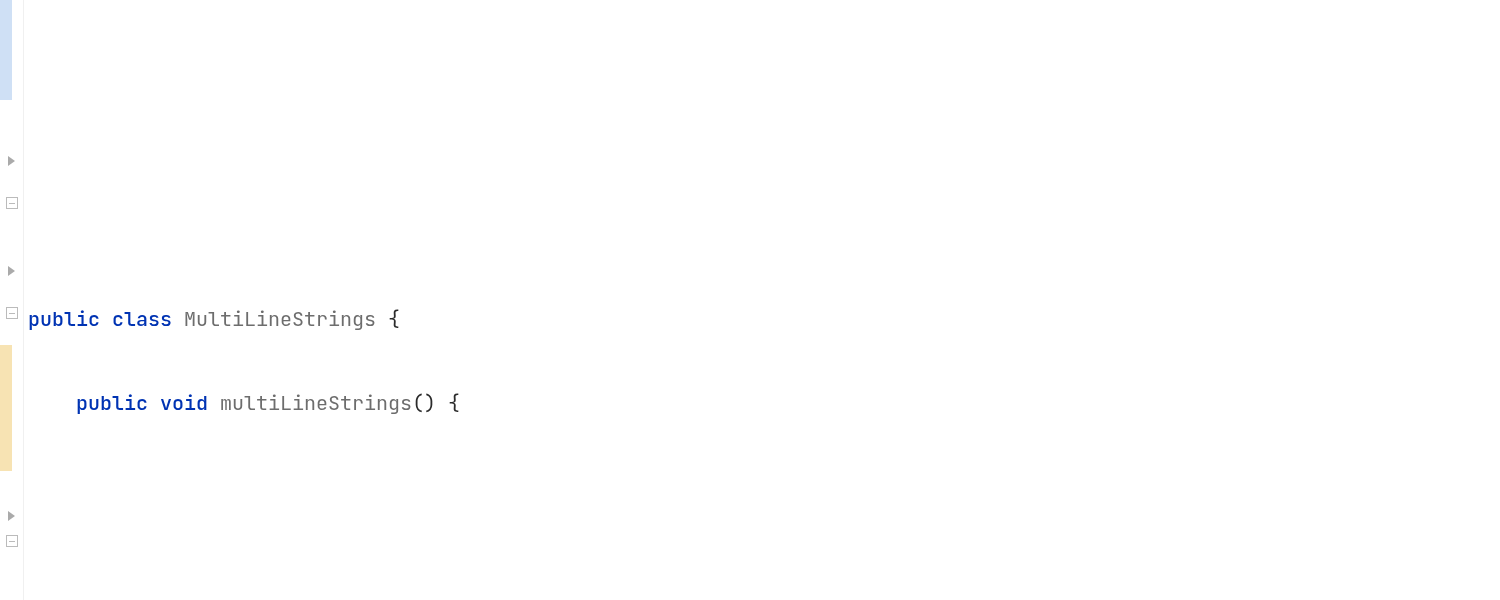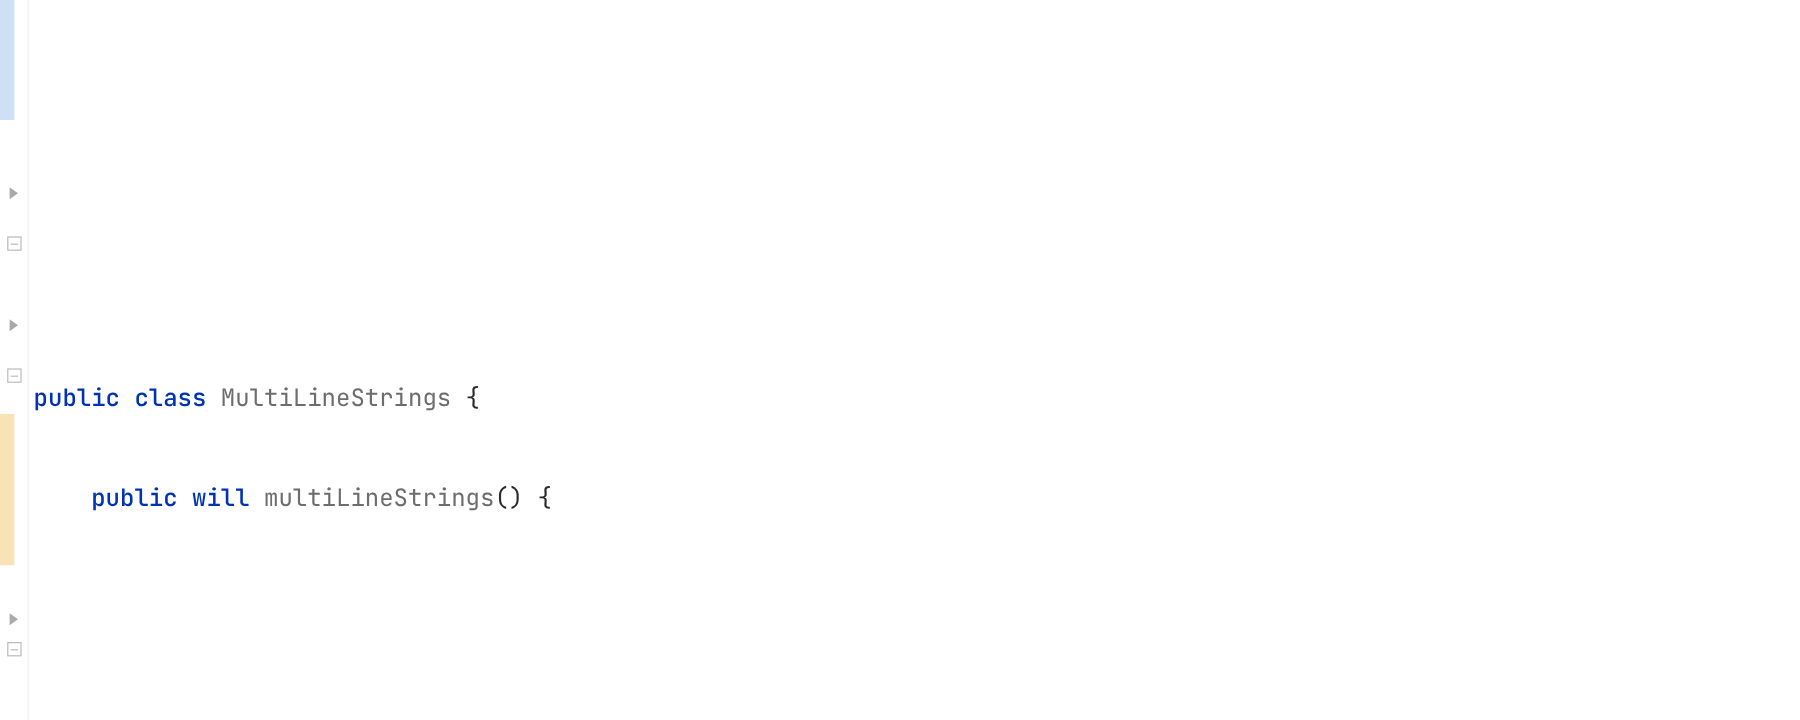--- a/index.html
+++ b/index.html
@@ -57,21 +57,21 @@
     }
     .highlight-stripe {
       position: absolute;
       left: 0; top: 0;
       width: 12px;
       height: 100px;
       background: #cfe0f5;
     }
     .editor {
       flex: 1;
-      padding-top: 16px;
+      padding-top: 4px;
       line-height: 42px;
       white-space: pre;
       color: #2b2b2b;
       position: relative;
       padding-left: 4px;
     }
     .line { height: 42px; }
     .kw { color: #0033b3; font-weight: 500; }
     .cls { color: #6d6d6d; }
     .mtd { color: #6d6d6d; }
@@ -102,21 +102,21 @@
   <div class="gutter-mark" style="top:520px;">
       <div class="fold-icon"></div>
     </div>
 </div>
 
 <div class="editor">
 <div class="line"></div>
 <div class="line"></div>
 <div class="line"></div>
 <div class="line"><span class="kw">public</span> <span class="kw">class</span> <span class="cls">MultiLineStrings</span><span class="pln"> {</span></div>
-<div class="line">    <span class="kw">public</span> <span class="kw">will</span> <span class="mtd">multiLineStrings</span><span class="pln">() {</span></div>
+<div class="line">    <span class="kw">public</span> <span class="kw">void</span> <span class="mtd">multiLineStrings</span><span class="pln">() {</span></div>
 <div class="line"></div>
 
 
 
 
 
 
 
 </div>
 

